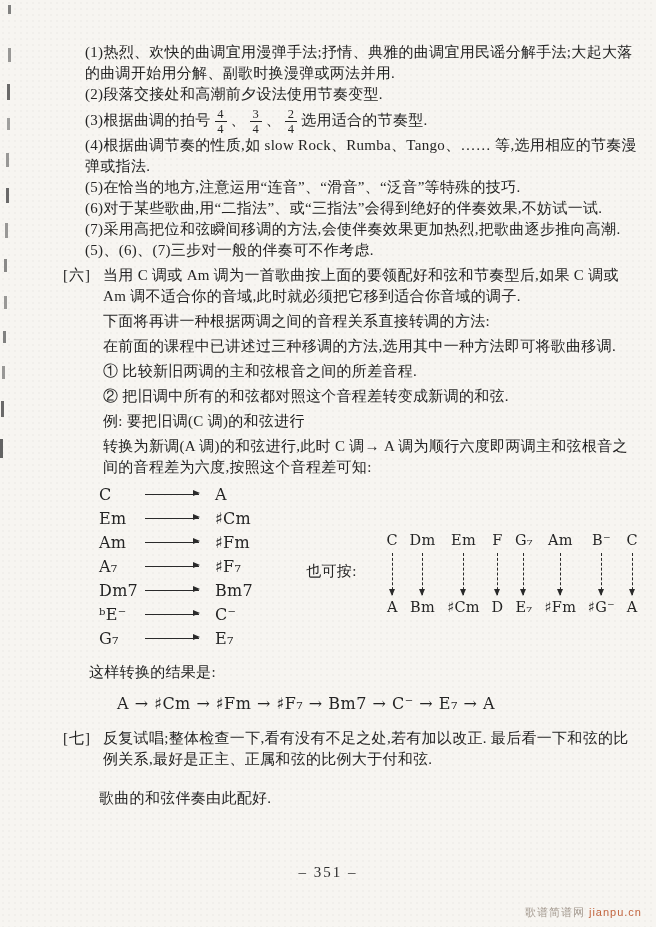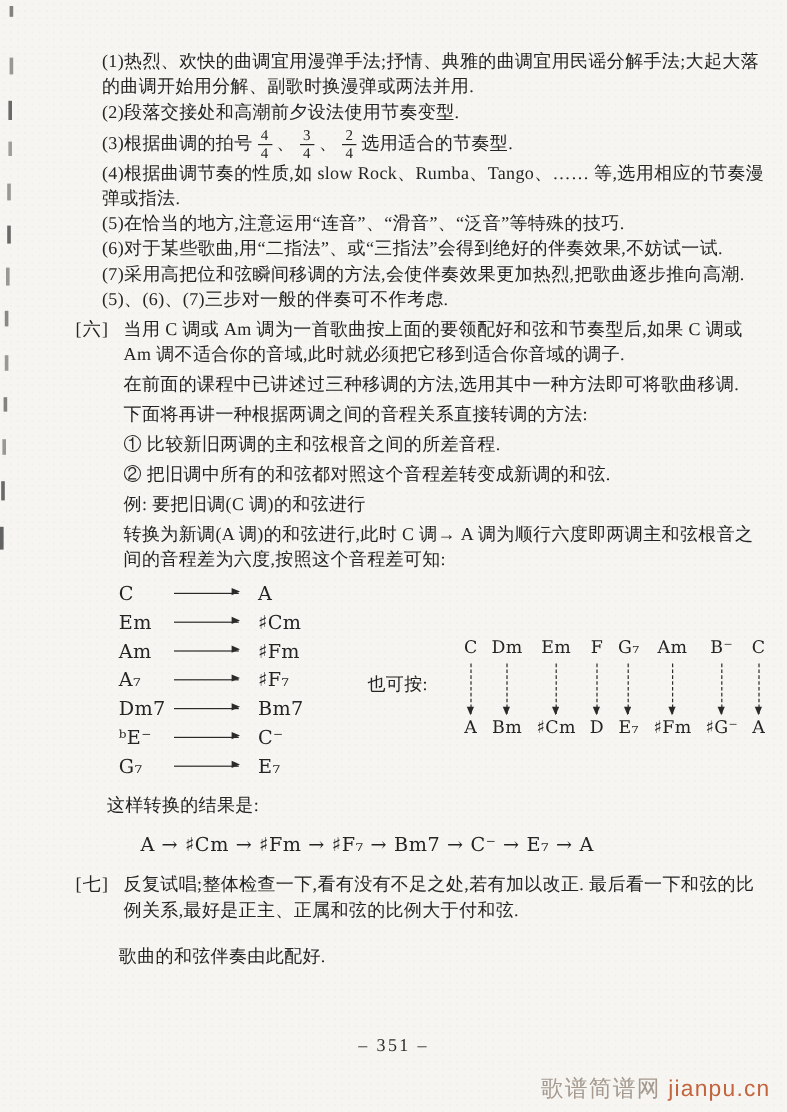--- a/index.html
+++ b/index.html
@@ -57,21 +57,21 @@
   .result-label { margin-left:-10px; margin-top:12px; }
   .result { margin-top:9px; margin-left:18px; }
   .sec7 { margin-top:12px; }
   .closing { margin-top:18px; margin-left:14px; }
   .page-number {
     position:absolute; bottom:46px; left:0; width:100%;
     text-align:center; font-size:15px; letter-spacing:2px; color:#2d2d2d;
   }
   .watermark {
     position:absolute; right:14px; bottom:7px;
-    font-size:19px; letter-spacing:1px;
+    font-size:11px; letter-spacing:1px;
     font-family:"Liberation Sans","DejaVu Sans",sans-serif;
   }
   .edge-marks i { position:absolute; width:2.5px; background:#5a5a5a; display:block; }
 </style>
 </head>
 <body>
 
 <div class="edge-marks">
   <i style="top:5px;left:8px;height:9px;opacity:.75"></i>
   <i style="top:48px;left:8px;height:14px;opacity:.6"></i>
@@ -114,22 +114,22 @@
 
   <p class="tip"><span>(6)</span><span>对于某些歌曲,用“二指法”、或“三指法”会得到绝好的伴奏效果,不妨试一试.</span></p>
 
   <p class="tip"><span>(7)</span><span>采用高把位和弦瞬间移调的方法,会使伴奏效果更加热烈,把歌曲逐步推向高潮.</span></p>
 
   <p class="tip">(5)、(6)、(7)三步对一般的伴奏可不作考虑.</p>
 
   <div class="sec">
     <span class="marker">[六]</span>
     <p>当用 C 调或 Am 调为一首歌曲按上面的要领配好和弦和节奏型后,如果 C 调或 Am 调不适合你的音域,此时就必须把它移到适合你音域的调子.</p>
+    <p>下面将再讲一种根据两调之间的音程关系直接转调的方法:</p>
     <p>在前面的课程中已讲述过三种移调的方法,选用其中一种方法即可将歌曲移调.</p>
-    <p>下面将再讲一种根据两调之间的音程关系直接转调的方法:</p>
     <p>① 比较新旧两调的主和弦根音之间的所差音程.</p>
     <p>② 把旧调中所有的和弦都对照这个音程差转变成新调的和弦.</p>
     <p>例: 要把旧调(C 调)的和弦进行</p>
 
 
     <p>转换为新调(A 调)的和弦进行,此时 C 调→ A 调为顺行六度即两调主和弦根音之间的音程差为六度,按照这个音程差可知:</p>
 
     <div class="map-area">
       <div class="map-col">
         <div class="mrow">

